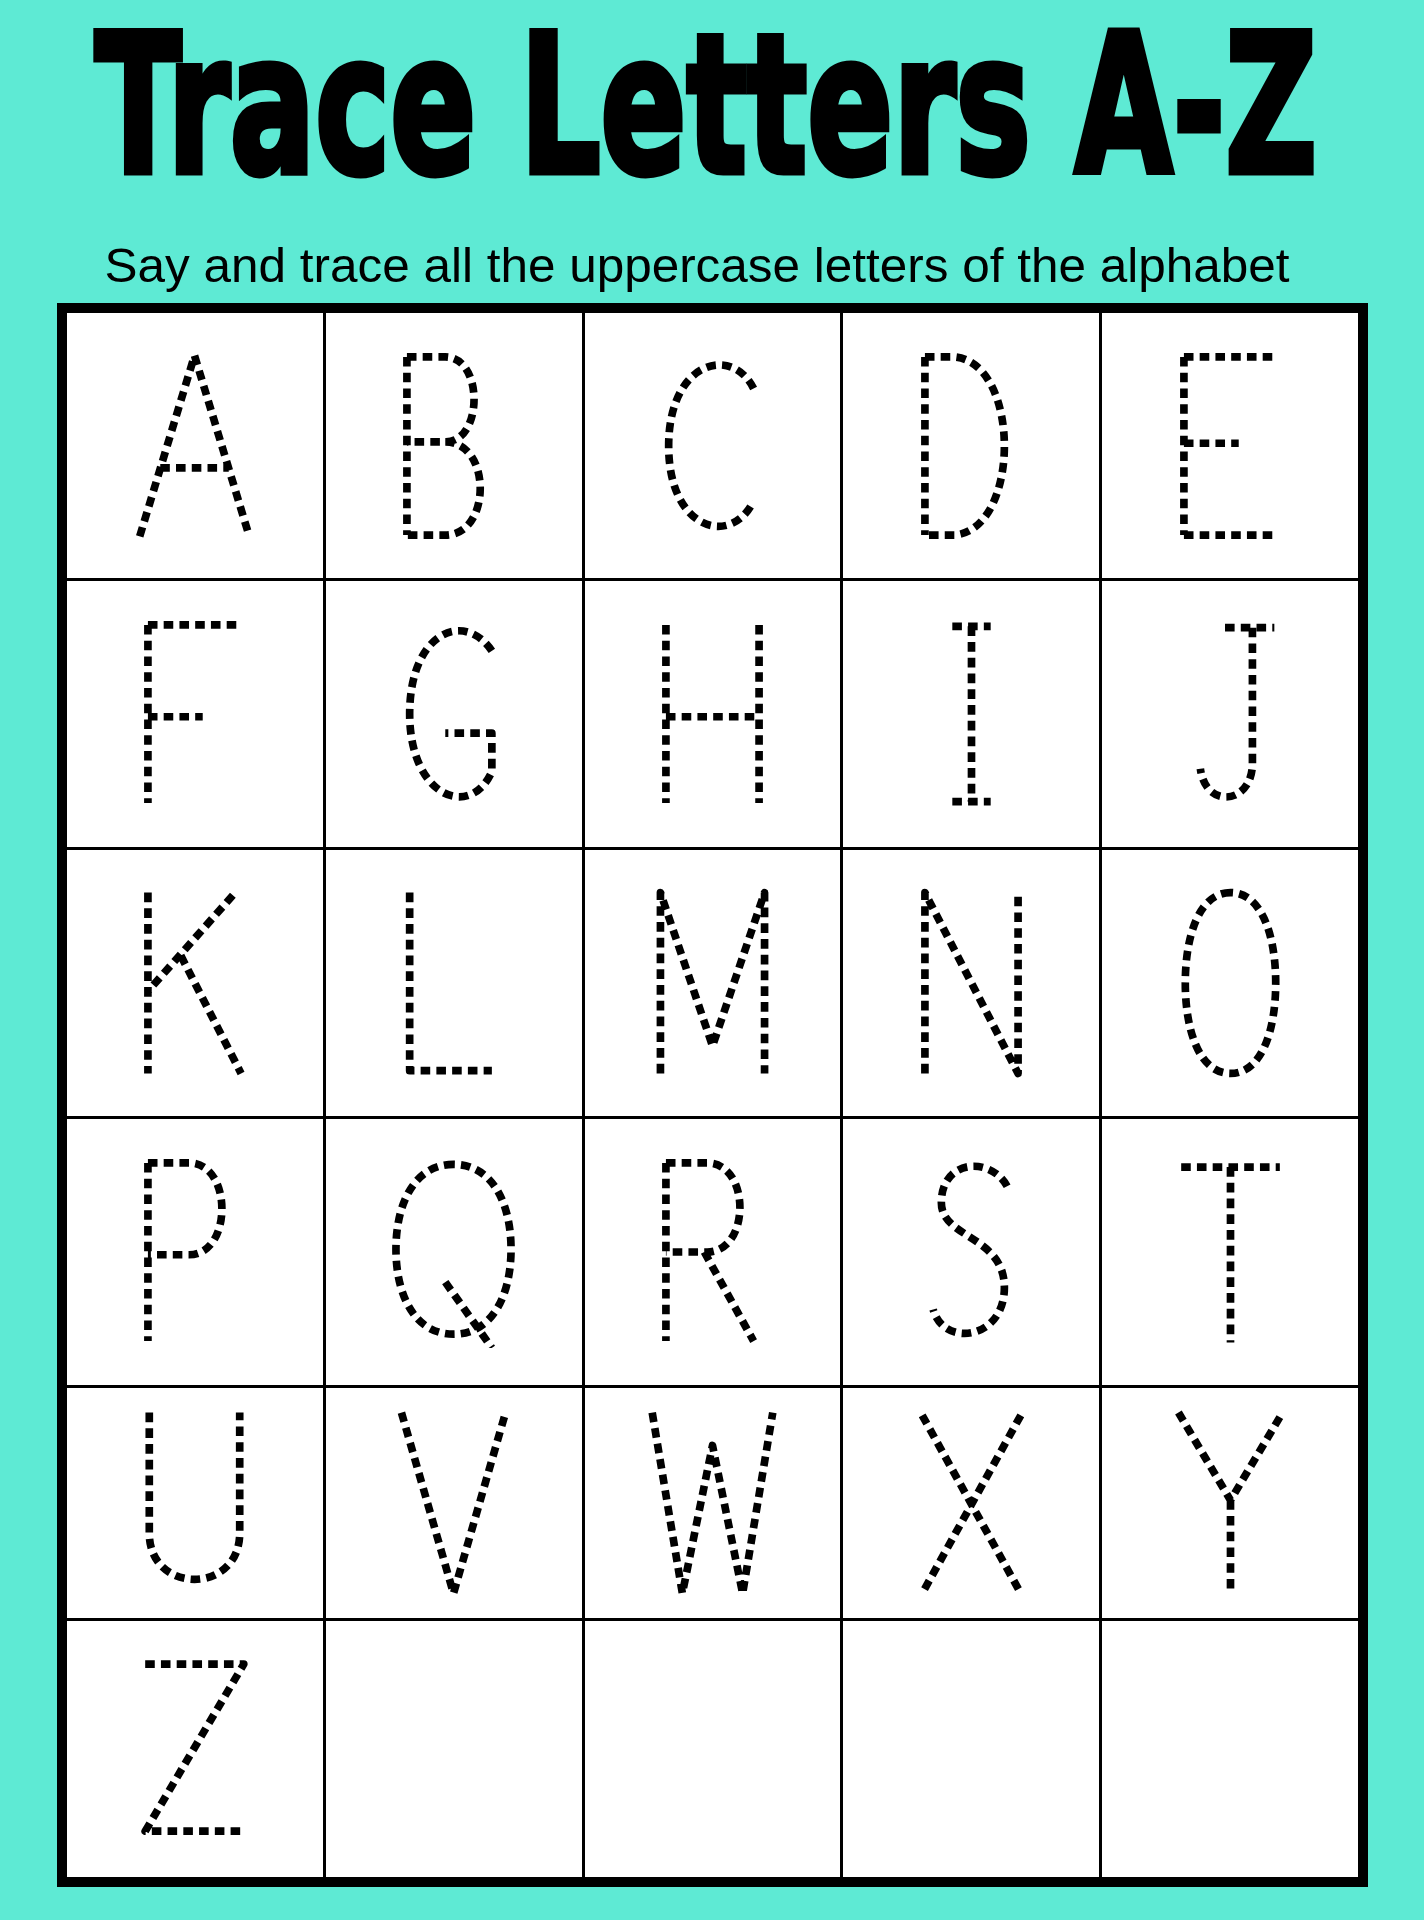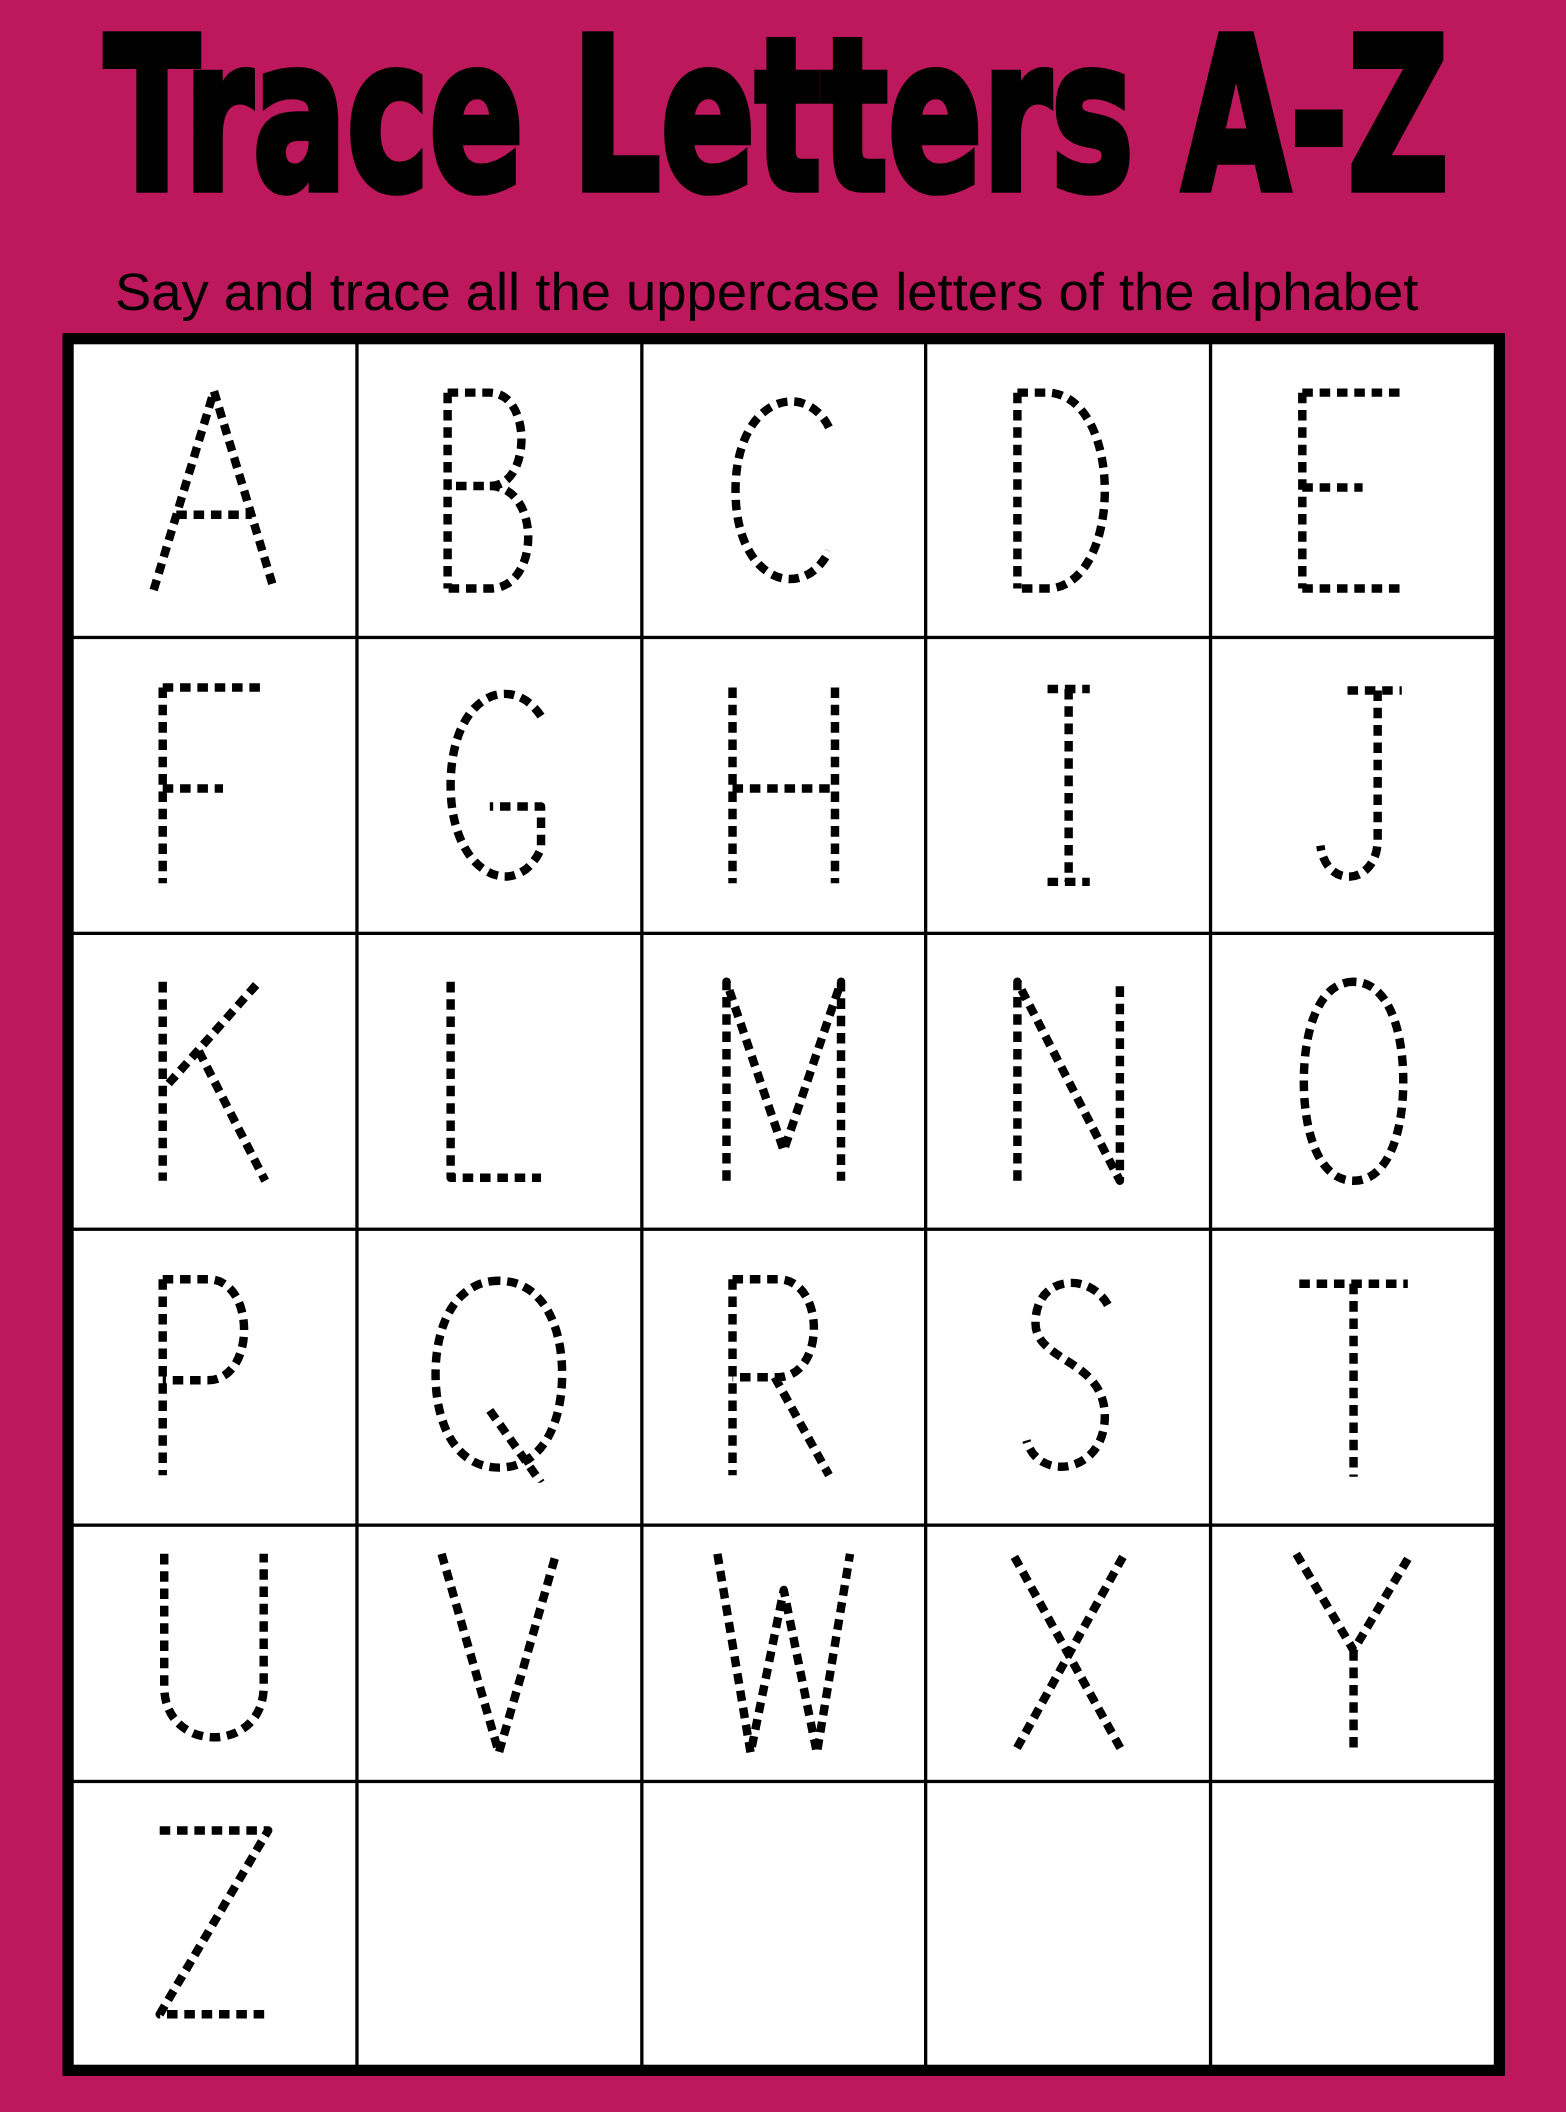--- a/index.html
+++ b/index.html
@@ -5,21 +5,21 @@
   html, body {
     margin: 0;
     padding: 0;
     background: #ffffff;
     font-family: "Liberation Sans", sans-serif;
   }
   .page {
     position: relative;
     width: 1424px;
     height: 1920px;
-    background: #be185d;
+    background: #5eead4;
     overflow: hidden;
   }
   .title-svg {
     position: absolute;
     left: 0;
     top: 0;
     width: 1424px;
     height: 220px;
   }
   .title-text {

